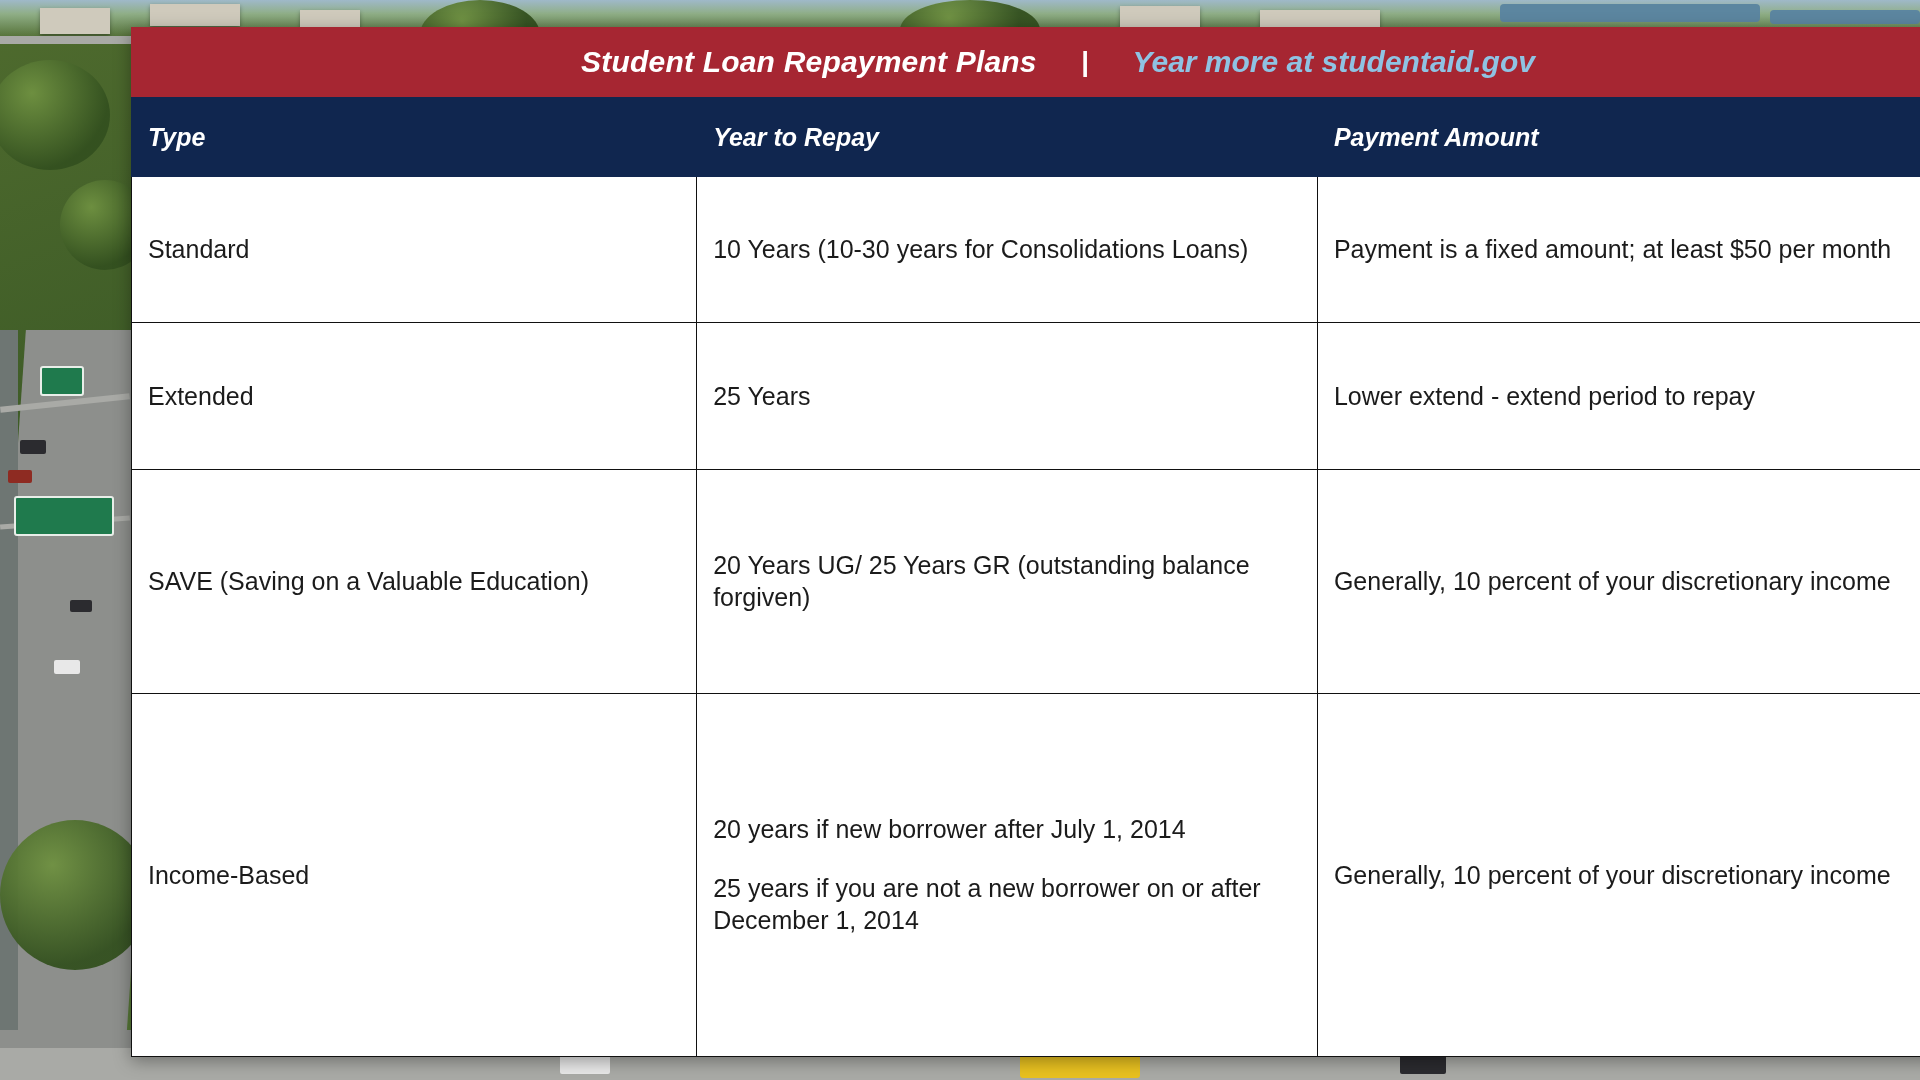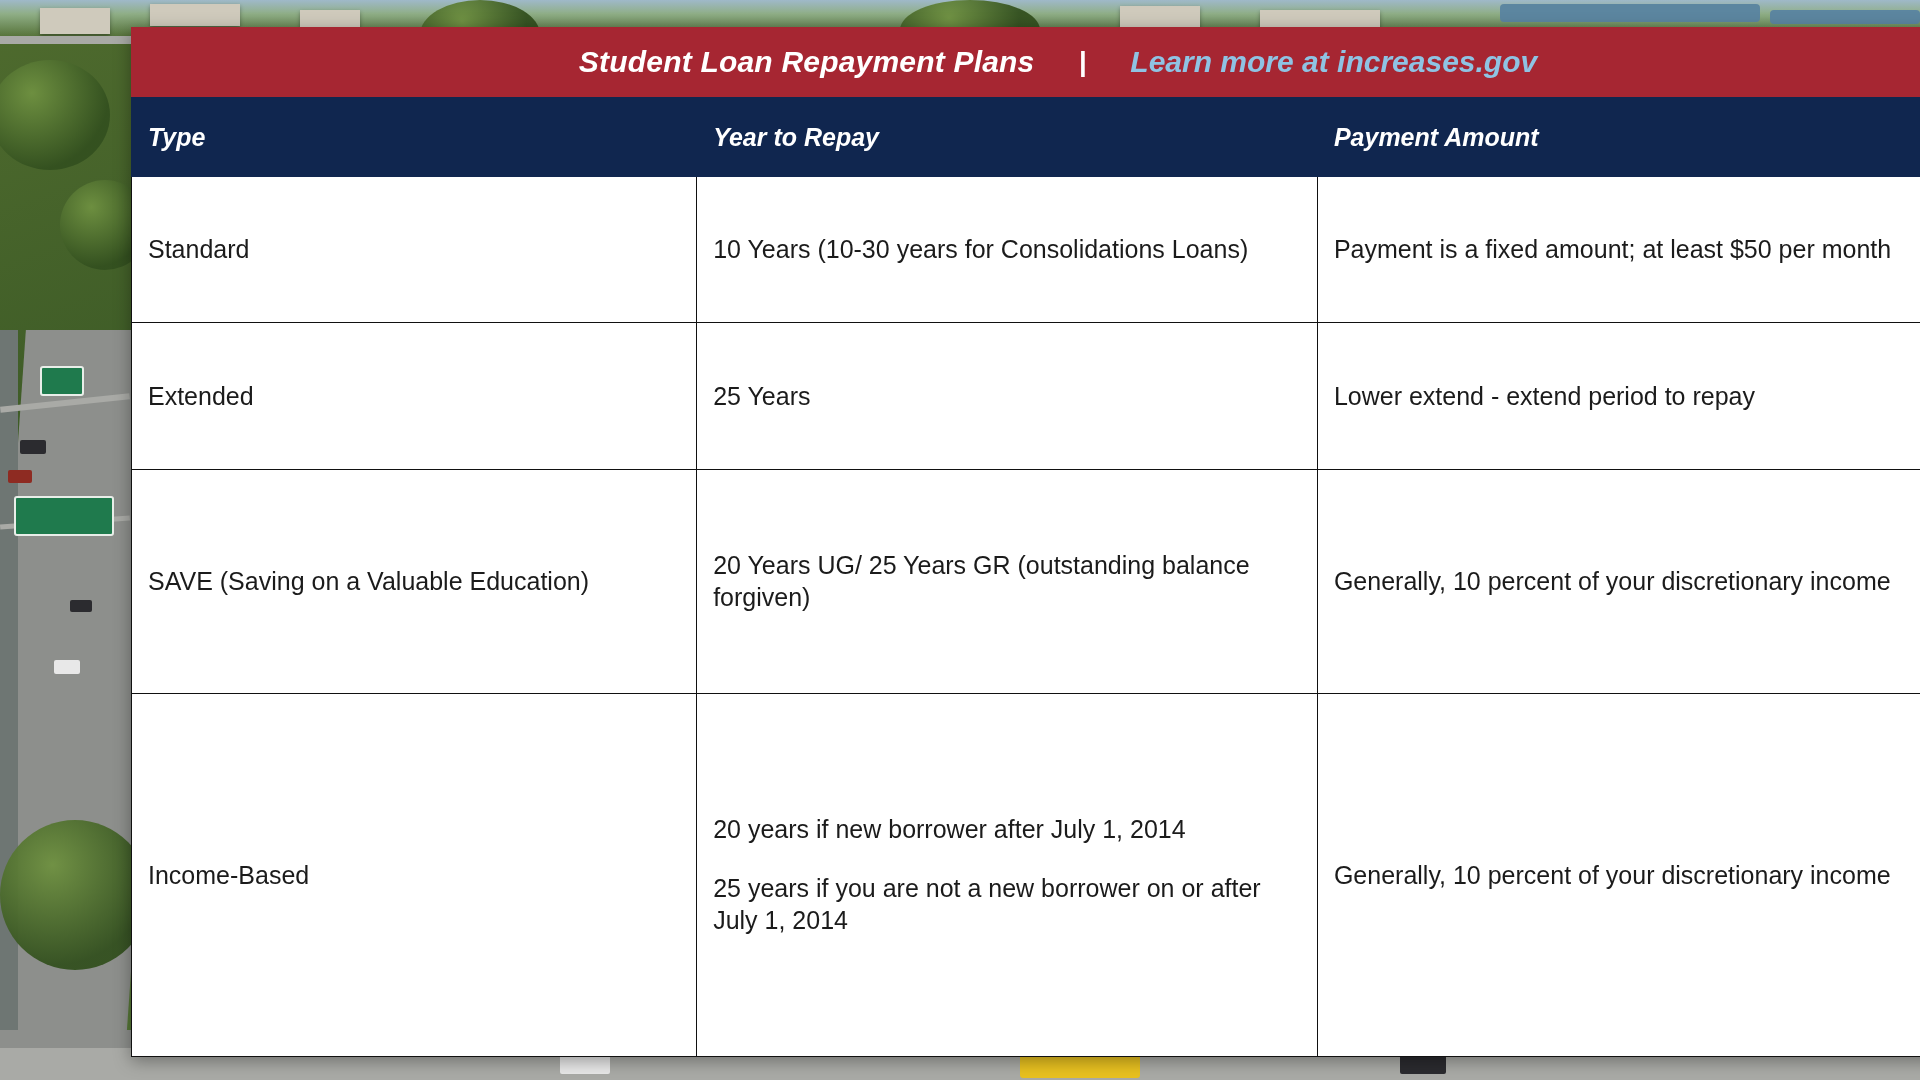--- a/index.html
+++ b/index.html
@@ -221,21 +221,21 @@
       <div class="car white" style="left:560px;  top:1052px; width:50px; height:22px;"></div>
       <div class="car" style="left:1400px; top:1054px; width:46px; height:20px;"></div>
     </div>
   </div>
 
   <div class="card">
 
     <div class="title-bar">
       <span class="title-main">Student Loan Repayment Plans</span>
       <span class="title-sep">|</span>
-      <a class="title-link" href="#">Learn more at increases.gov</a>
+      <a class="title-link" href="#">Year more at studentaid.gov</a>
     </div>
 
     <table class="plans">
       <colgroup>
         <col class="col-type">
         <col class="col-years">
         <col class="col-amount">
       </colgroup>
       <thead>
         <tr>
@@ -275,21 +275,21 @@
           <td>
             <p class="cell-p">Generally, 10 percent of your discretionary income</p>
           </td>
         </tr>
 
 
         <tr>
           <td>Income-Based</td>
           <td>
             <p class="cell-p">20 years if new borrower after July 1, 2014</p>
-            <p class="cell-p">25 years if you are not a new borrower on or after July 1, 2014</p>
+            <p class="cell-p">25 years if you are not a new borrower on or after December 1, 2014</p>
           </td>
           <td>
             <p class="cell-p">Generally, 10 percent of your discretionary income</p>
           </td>
         </tr>
 
       </tbody>
     </table>
   </div>
 </div>

